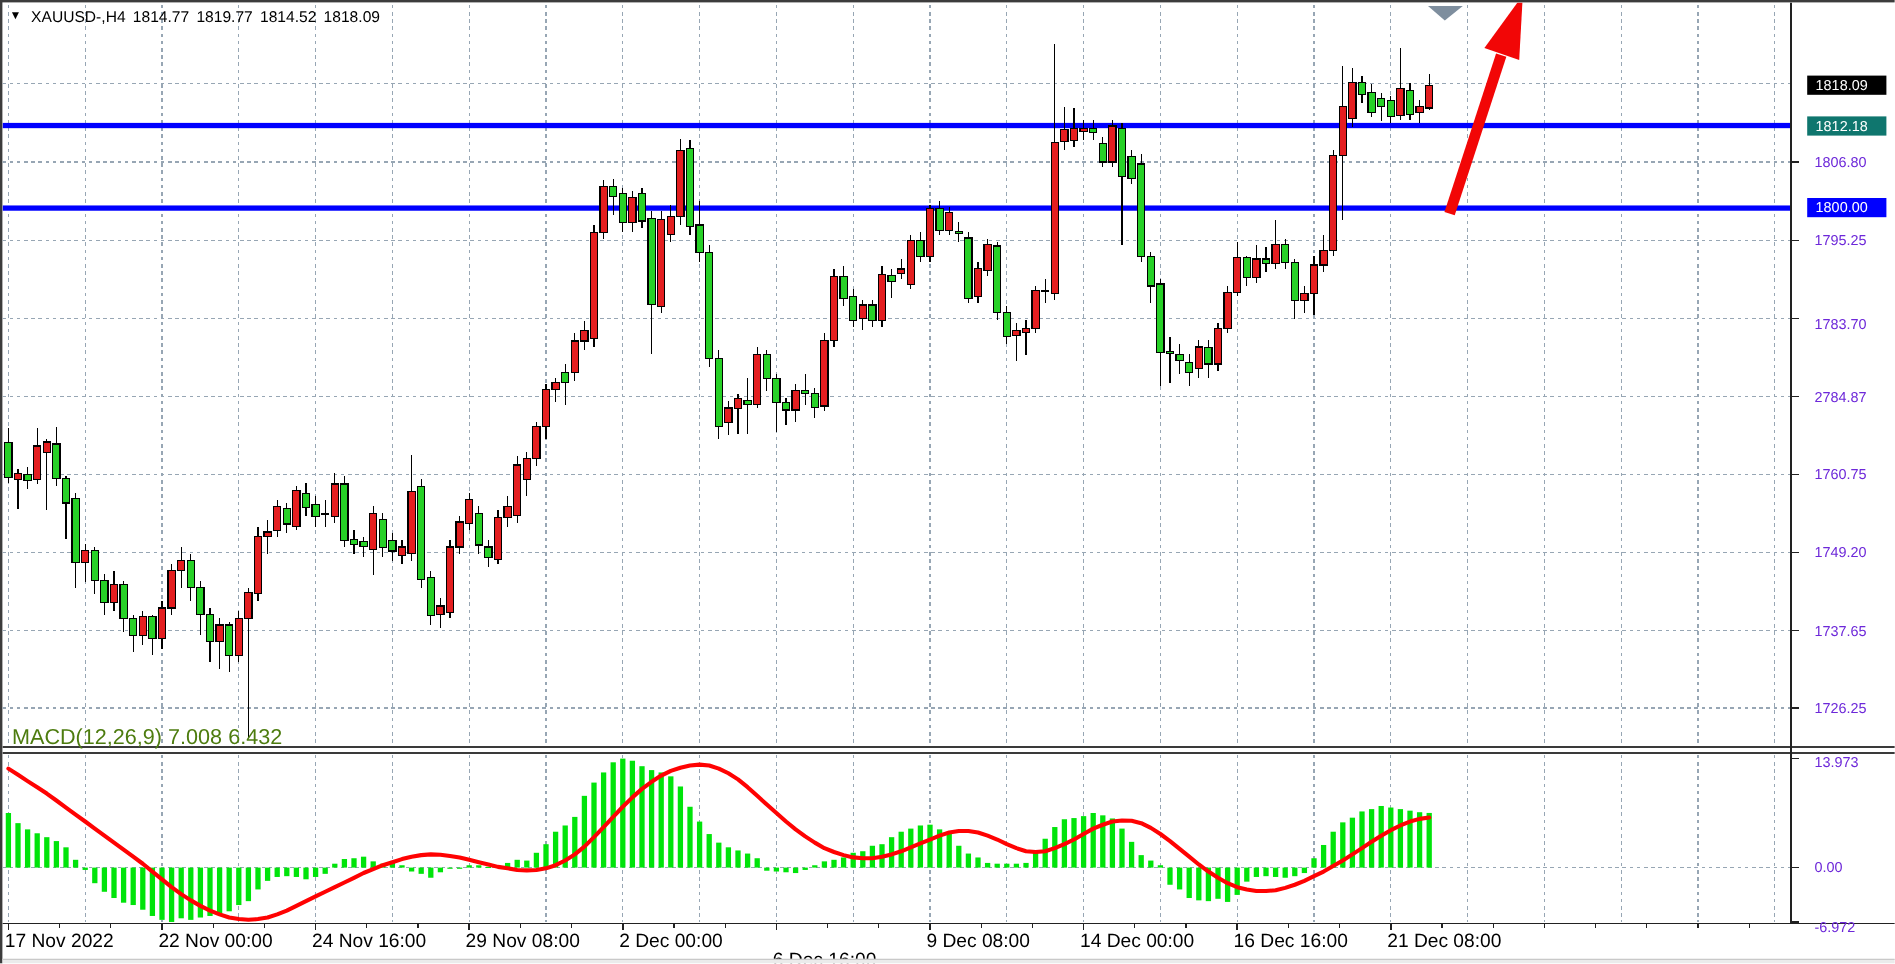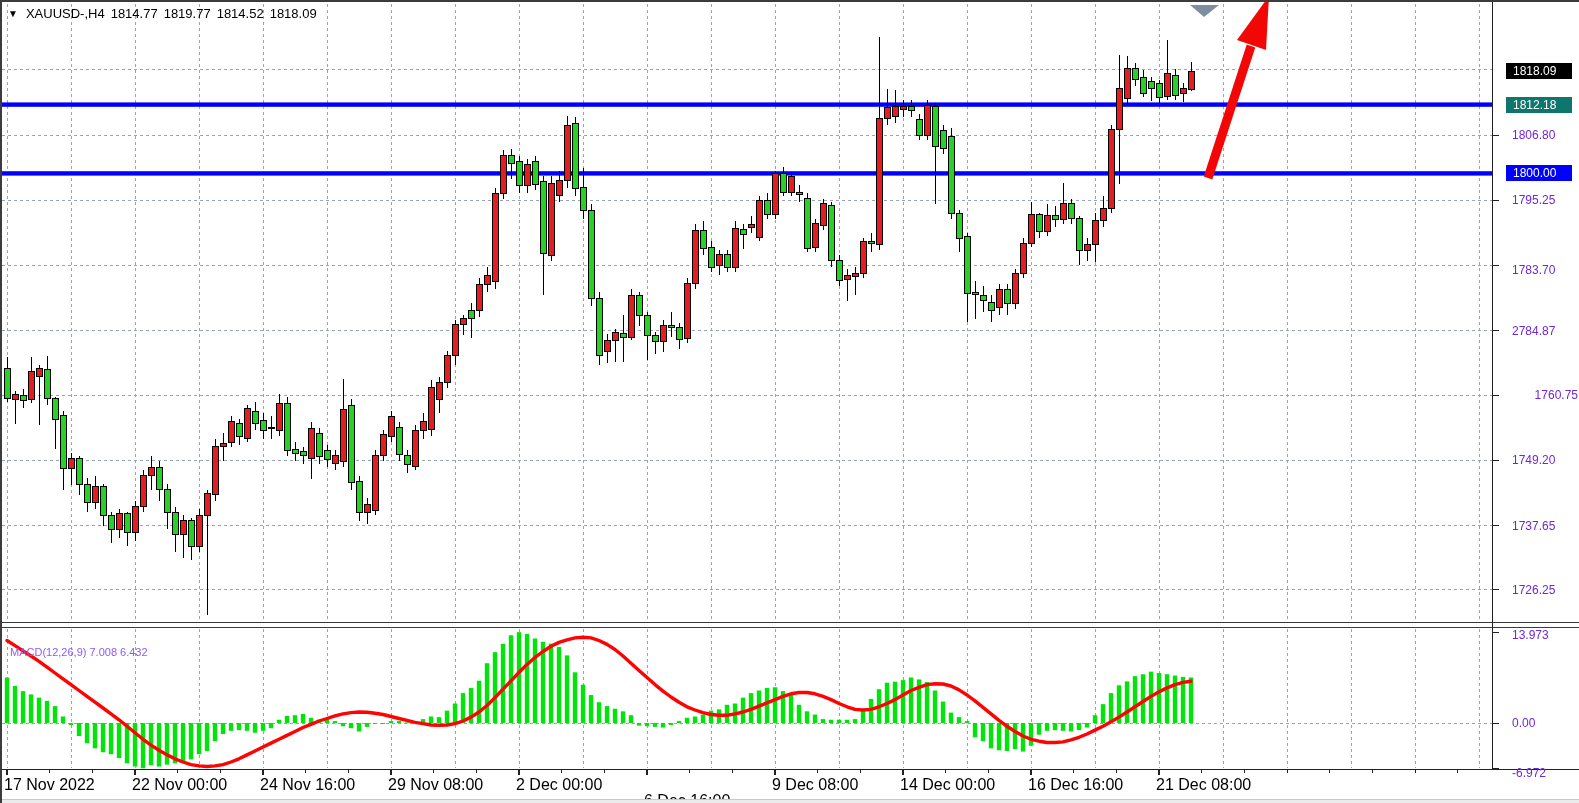--- a/index.html
+++ b/index.html
@@ -8,21 +8,21 @@
     font-family:"Liberation Sans", sans-serif;overflow:hidden;
     border-top:2px solid #3c3c3c;border-left:2px solid #3c3c3c;box-sizing:border-box;
   }
   #chart-svg{position:absolute;left:0;top:0;}
   .hdr{
     position:absolute;left:6px;top:4px;font-size:13px;color:#000;
     display:flex;align-items:center;gap:6px;white-space:nowrap;z-index:5;
   }
   .hdr .tri{font-size:10px;margin-right:2px;}
   .macd-lbl{
-    position:absolute;left:8px;top:644px;font-size:11px;color:#8b5cf6;z-index:5;white-space:nowrap;
+    position:absolute;left:8px;top:602px;font-size:18px;color:#4d7c0f;z-index:5;white-space:nowrap;
   }
   .ax-lbl{position:absolute;left:1510px;width:66px;font-size:12px;color:#6d28d9;height:16px;line-height:16px;}
   .badge{
     position:absolute;left:1504px;width:66px;height:16px;line-height:16px;
     font-size:12px;color:#fff;padding-left:7px;box-sizing:border-box;z-index:4;
   }
   .t-lbl{position:absolute;top:774px;font-size:16px;color:#000;white-space:nowrap;}
   .bottom-strip{
     position:absolute;left:0;top:797px;width:1579px;height:6px;
     background:#ebebeb;border-top:1px solid #c9c9c9;box-sizing:border-box;
@@ -638,21 +638,21 @@
 
   <div class="badge" id="badge-current" style="top: 61.2284px; background: rgb(0, 0, 0);">1818.09</div>
   <div class="badge" id="badge-level0" style="top: 94.6111px; background: #0f766e;">1812.18</div>
   <div class="badge" id="badge-level1" style="top: 163.41px; background: rgb(0, 0, 255);">1800.00</div>
 
   <div id="price-tick-labels">
       <div class="ax-lbl" style="top: 125px;">1806.80</div>
       <div class="ax-lbl" style="top: 190.24px;">1795.25</div>
       <div class="ax-lbl" style="top: 260px;">1783.70</div>
       <div class="ax-lbl" style="top: 320.721px;">2784.87</div>
-      <div class="ax-lbl" style="top: 385.113px; text-align: right;">1760.75</div>
+      <div class="ax-lbl" style="top: 385.113px;">1760.75</div>
       <div class="ax-lbl" style="top: 450.354px;">1749.20</div>
       <div class="ax-lbl" style="top: 515.594px;">1737.65</div>
       <div class="ax-lbl" style="top: 579.987px;">1726.25</div>
     </div>
   <div id="macd-axis-labels">
       <div class="ax-lbl" style="top: 625px;">13.973</div>
       <div class="ax-lbl" style="top: 713px;">0.00</div>
       <div class="ax-lbl" style="top: 763px;">-6.972</div>
     </div>
   <div id="time-labels">

